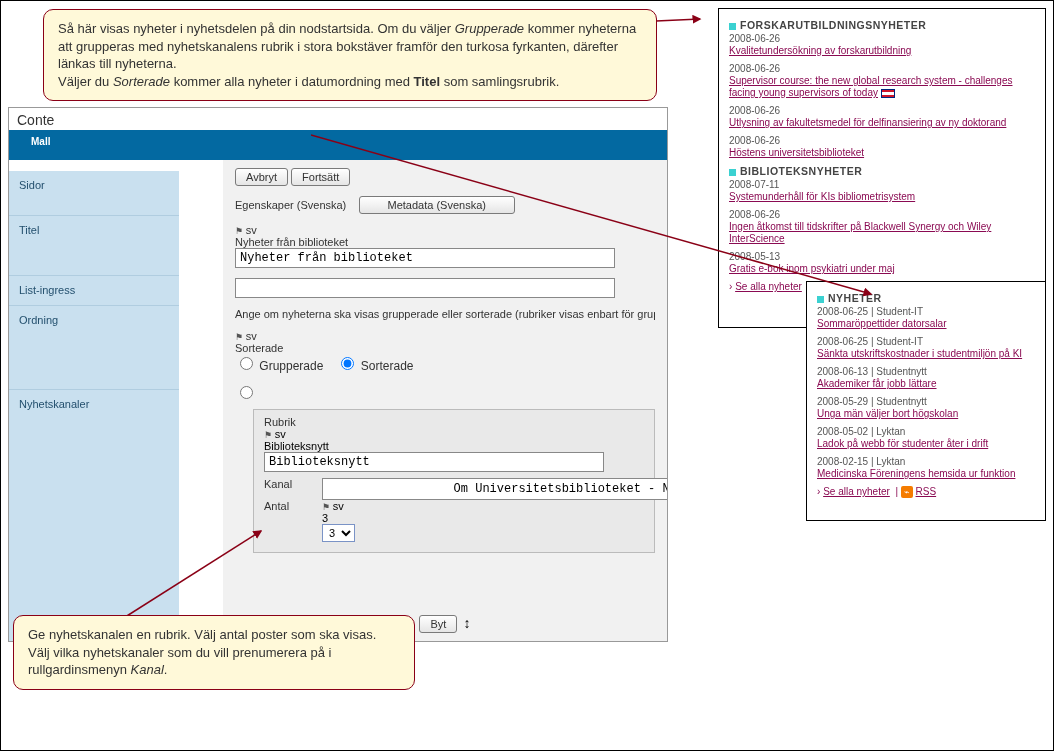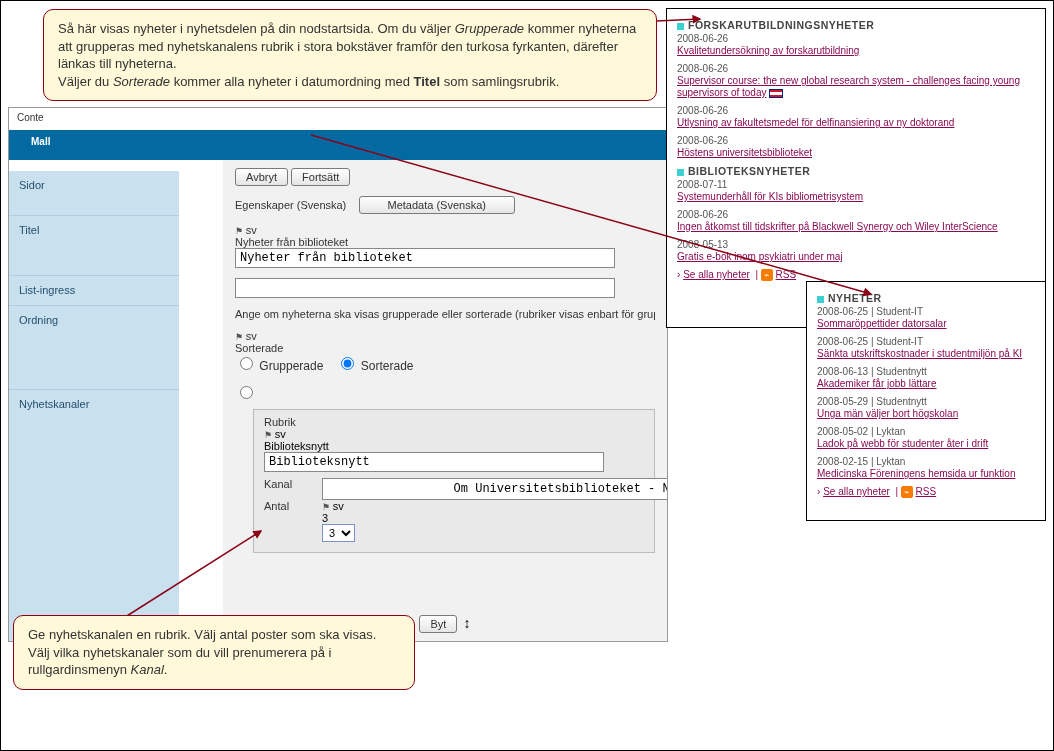--- a/index.html
+++ b/index.html
@@ -39,21 +39,21 @@
     width: 660px;
     height: 535px;
     border: 1px solid #999;
     background: #fff;
     overflow: hidden;
   }
   .cms-tab {
     position: absolute;
     left: 0; top: 0;
     padding: 4px 8px;
-    font-size: 10px;
+    font-size: 14px;
     color: #333;
   }
   .cms-bluebar {
     position: absolute;
     left: 0; top: 22px;
     height: 30px;
     width: 100%;
     background: #0369a1;
     color: #fff;
     font-weight: bold;
@@ -155,21 +155,21 @@
   .news-panel {
     position: absolute;
     border: 1px solid #000;
     background: #fff;
     padding: 6px 10px 8px;
     font-size: 10px;
   }
   .news-panel.right {
     right: 7px;
     top: 7px;
-    width: 380px;
+    width: 328px;
     height: 320px;
   }
   .news-panel.inset {
     right: 7px;
     top: 280px;
     width: 240px;
     height: 240px;
     z-index: 10;
   }
   .news-h {

